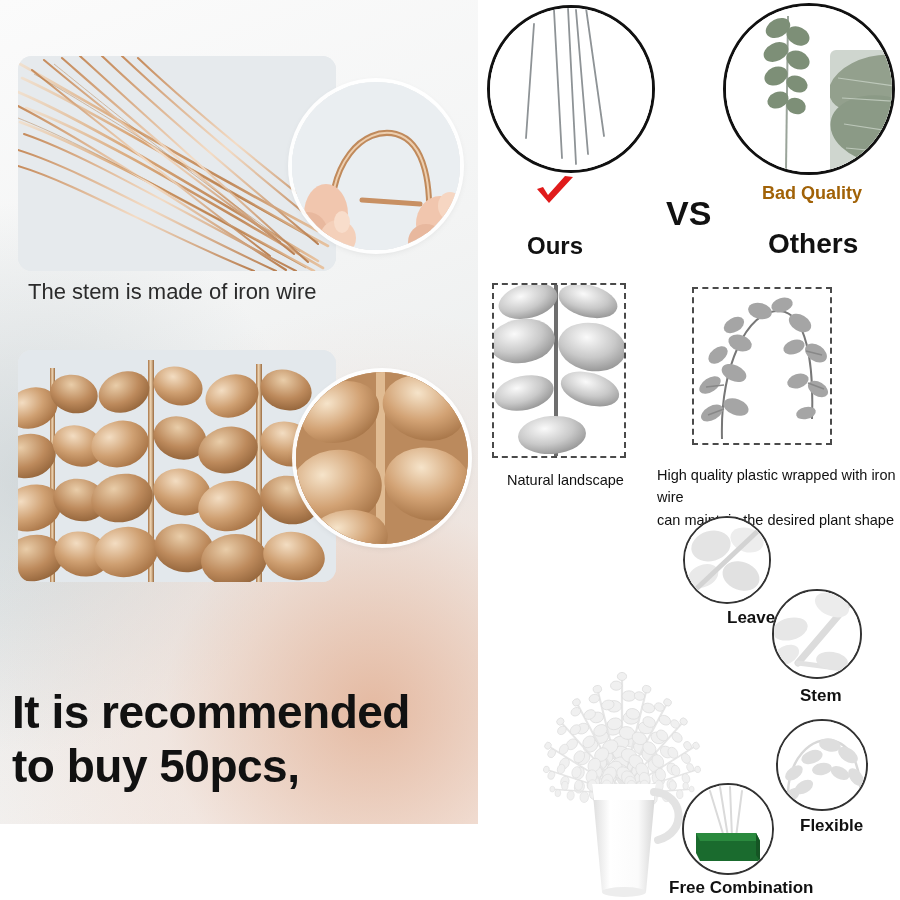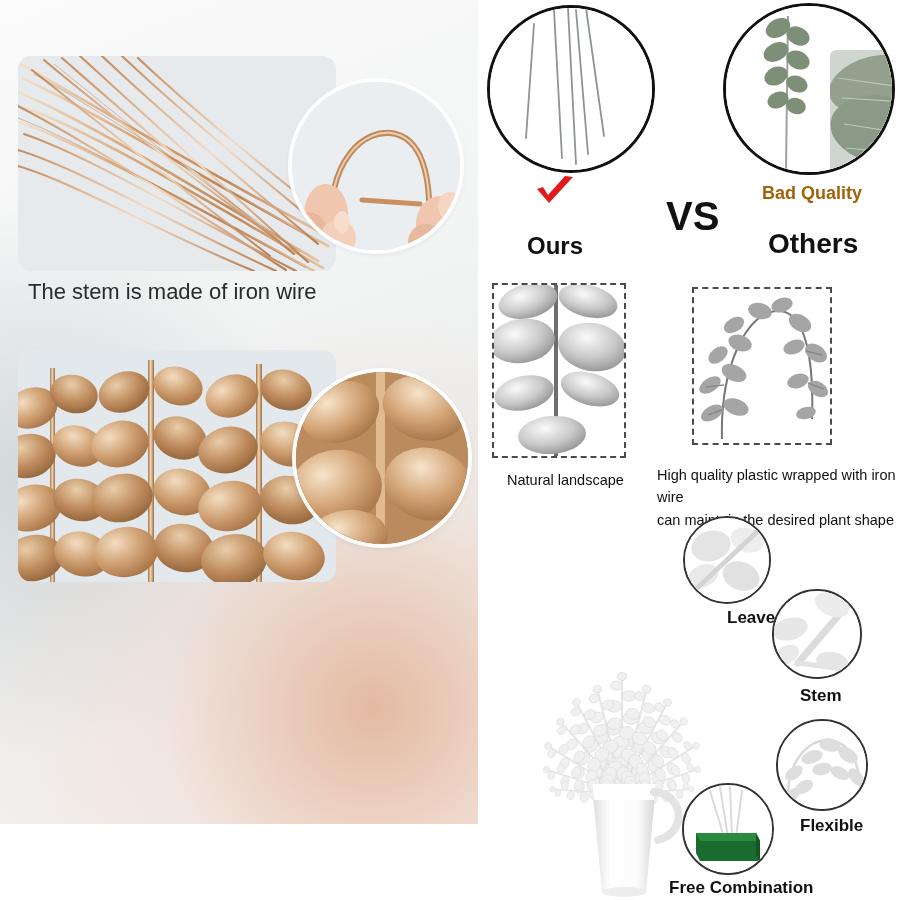--- a/index.html
+++ b/index.html
@@ -50,21 +50,21 @@
 
   
   .circle-outline {
     position: absolute; border-radius: 50%;
     border: 3px solid #111; overflow: hidden; background: #fff;
   }
   .c-ours   { left: 487px; top: 5px;  width: 168px; height: 168px; }
   .c-others { left: 723px; top: 3px;  width: 172px; height: 172px; }
 
   .check { position: absolute; left: 534px; top: 176px; width: 42px; height: 30px; }
-  .lbl-vs     { position: absolute; left: 666px; top: 194px; font-size: 40px; font-weight: 700; color:#111; }
+  .lbl-vs     { position: absolute; left: 666px; top: 194px; font-size: 34px; font-weight: 700; color:#111; }
   .lbl-ours   { position: absolute; left: 527px; top: 232px; font-size: 24px; font-weight: 700; color:#111; }
   .lbl-others { position: absolute; left: 768px; top: 228px; font-size: 28px; font-weight: 700; color:#111; }
   .lbl-bad    { position: absolute; left: 762px; top: 183px; font-size: 18px; font-weight: 700; color:#a16207; }
 
   
   .dashed { position: absolute; border: 2px dashed #4a4a4a; background: #fff; }
   .d-left  { left: 492px; top: 283px; width: 134px; height: 175px; }
   .d-right { left: 692px; top: 287px; width: 140px; height: 158px; }
 
   .cap-natural { position: absolute; left: 507px; top: 472px; font-size: 14.5px; color:#111; }
@@ -235,20 +235,22 @@
         <ellipse cx="128" cy="36" rx="42" ry="32" fill="url(#bigleaf)" transform="rotate(16 128 36)"></ellipse>
         <ellipse cx="40" cy="116" rx="46" ry="38" fill="url(#bigleaf)" transform="rotate(-10 40 116)"></ellipse>
         <ellipse cx="132" cy="112" rx="44" ry="36" fill="url(#bigleaf)" transform="rotate(14 132 112)"></ellipse>
         <ellipse cx="52" cy="166" rx="40" ry="28" fill="url(#bigleaf)" transform="rotate(-6 52 166)"></ellipse>
       </svg>
     </div>
 
   </div>
 
   <div class="recommend">
+    <div>It is recommended</div>
+    <div>to buy 50pcs,</div>
   </div>
 
   <div class="circle-outline c-ours">
     <svg width="168" height="168" viewBox="0 0 168 168" aria-hidden="true">
       <rect width="168" height="168" fill="#fff"></rect>
       <g stroke="#8e9396" stroke-width="1.8" fill="none" stroke-linecap="round">
         <path d="M44 16 L 36 130"></path>
         <path d="M64 2 L 72 150"></path>
         <path d="M78 0 L 86 156"></path>
         <path d="M86 2 L 98 146"></path>

